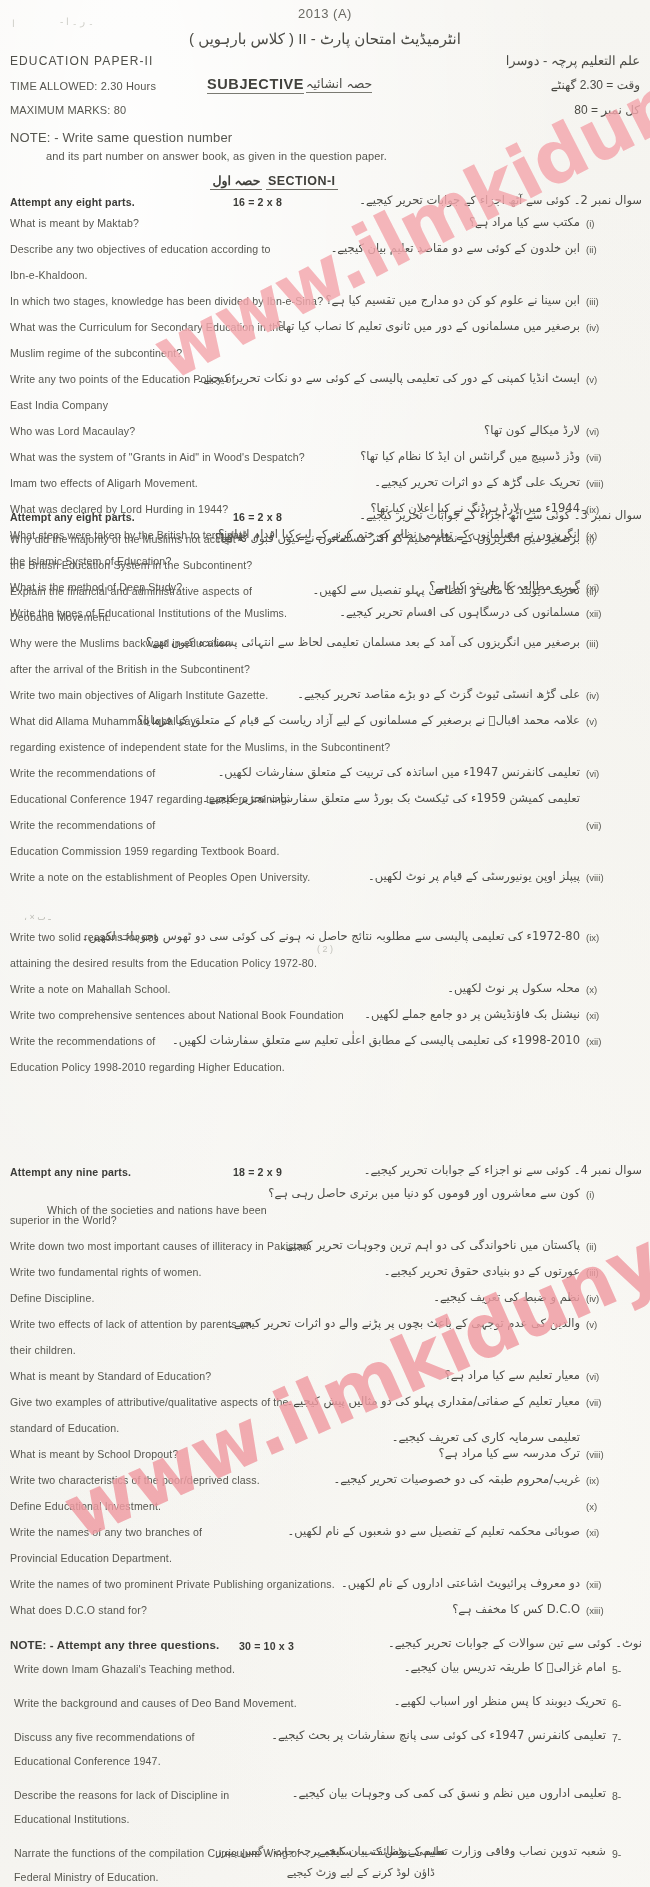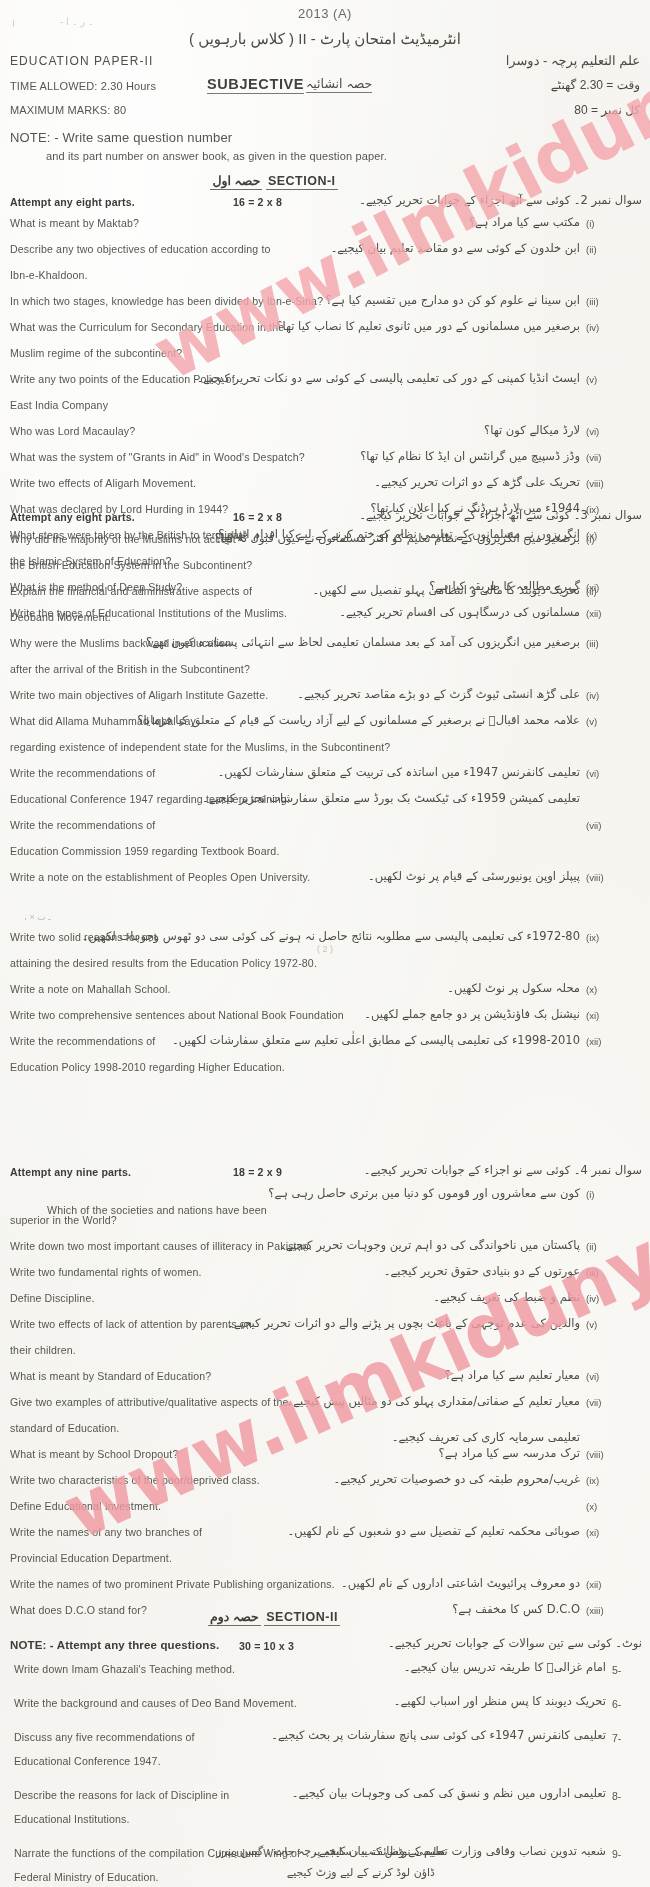--- a/index.html
+++ b/index.html
@@ -155,21 +155,21 @@
       <div class="en" style="top: 373px; left: 10px;">Write any two points of the Education Policy of</div>
       <div class="en" style="top: 399px; left: 10px;">East  India  Company</div>
       <div class="rn" style="top: 426px; left: 586px;">(vi)</div>
       <div class="ur" style="top: 423px; right: 70px;">لارڈ میکالے کون تھا؟</div>
       <div class="en" style="top: 425px; left: 10px;">Who was Lord Macaulay?</div>
       <div class="rn" style="top: 452px; left: 586px;">(vii)</div>
       <div class="ur" style="top: 449px; right: 70px;">وڈز ڈسپیچ میں گرانٹس ان ایڈ کا نظام کیا تھا؟</div>
       <div class="en" style="top: 451px; left: 10px;">What was the system of "Grants in Aid" in Wood's Despatch?</div>
       <div class="rn" style="top: 478px; left: 586px;">(viii)</div>
       <div class="ur" style="top: 475px; right: 70px;">تحریک علی گڑھ کے دو اثرات تحریر کیجیے۔</div>
-      <div class="en" style="top: 477px; left: 10px;">Write two effects of Aligarh Movement.</div>
+      <div class="en" style="top: 477px; left: 10px;">Imam two effects of Aligarh Movement.</div>
       <div class="rn" style="top: 504px; left: 586px;">(ix)</div>
       <div class="ur" style="top: 501px; right: 70px;">1944ء میں لارڈ ہرڈنگ نے کیا اعلان کیا تھا؟</div>
       <div class="en" style="top: 503px; left: 10px;">What was declared by Lord Hurding in 1944?</div>
       <div class="rn" style="top: 530px; left: 586px;">(x)</div>
       <div class="ur" style="top: 527px; right: 70px;">انگریزوں نے مسلمانوں کے تعلیمی نظام کو ختم کرنے کے لیے کیا اقدام اٹھائے؟</div>
       <div class="en" style="top: 529px; left: 10px;">What steps were taken by the British to terminate</div>
       <div class="en" style="top: 555px; left: 10px;">the Islamic System of Education?</div>
       <div class="rn" style="top: 582px; left: 586px;">(xi)</div>
       <div class="ur" style="top: 579px; right: 70px;">گہرے مطالعہ کا طریقہ کیا ہے؟</div>
       <div class="en" style="top: 581px; left: 10px;">What is the method of Deep Study?</div>
@@ -275,24 +275,20 @@
       <div class="en" style="top: 1526px; left: 10px;">Write the names of any two branches of</div>
       <div class="en" style="top: 1552px; left: 10px;">Provincial  Education  Department.</div>
       <div class="rn" style="top: 1579px; left: 586px;">(xii)</div>
       <div class="ur" style="top: 1576px; right: 70px;">دو معروف پرائیویٹ اشاعتی اداروں کے نام لکھیں۔</div>
       <div class="en" style="top: 1578px; left: 10px;">Write the names of two prominent Private Publishing organizations.</div>
       <div class="rn" style="top: 1605px; left: 586px;">(xiii)</div>
       <div class="ur" style="top: 1602px; right: 70px;">D.C.O کس کا مخفف ہے؟</div>
       <div class="en" style="top: 1604px; left: 10px;">What does D.C.O stand for?</div>
     </div>
 
-  <div class="section-head" style="top:1609px;">
-    <span class="lbl">حصہ دوم</span>
-    <span class="lbl">SECTION-II</span>
-  </div>
 
   <div class="en bold" style="top:1639px;left:10px;font-size:11.5px;">NOTE: - Attempt any three questions.</div>
   <div class="en bold" style="top:1640px;left:239px;">30 = 10 x 3</div>
   <div class="ur" style="top:1636px;right:8px;">نوٹ۔  کوئی سے تین سوالات کے جوابات تحریر کیجیے۔</div>
 
   <div id="s2-questions">
       <div class="rn" style="top: 1664px; left: 612px; font-size: 10.5px;">5-</div>
       <div class="ur" style="top: 1660px; right: 44px;">امام غزالیؒ کا طریقہ تدریس بیان کیجیے۔</div>
       <div class="en" style="top: 1663px; left: 14px;">Write down Imam Ghazali's Teaching method.</div>
       <div class="rn" style="top: 1698px; left: 612px; font-size: 10.5px;">6-</div>

